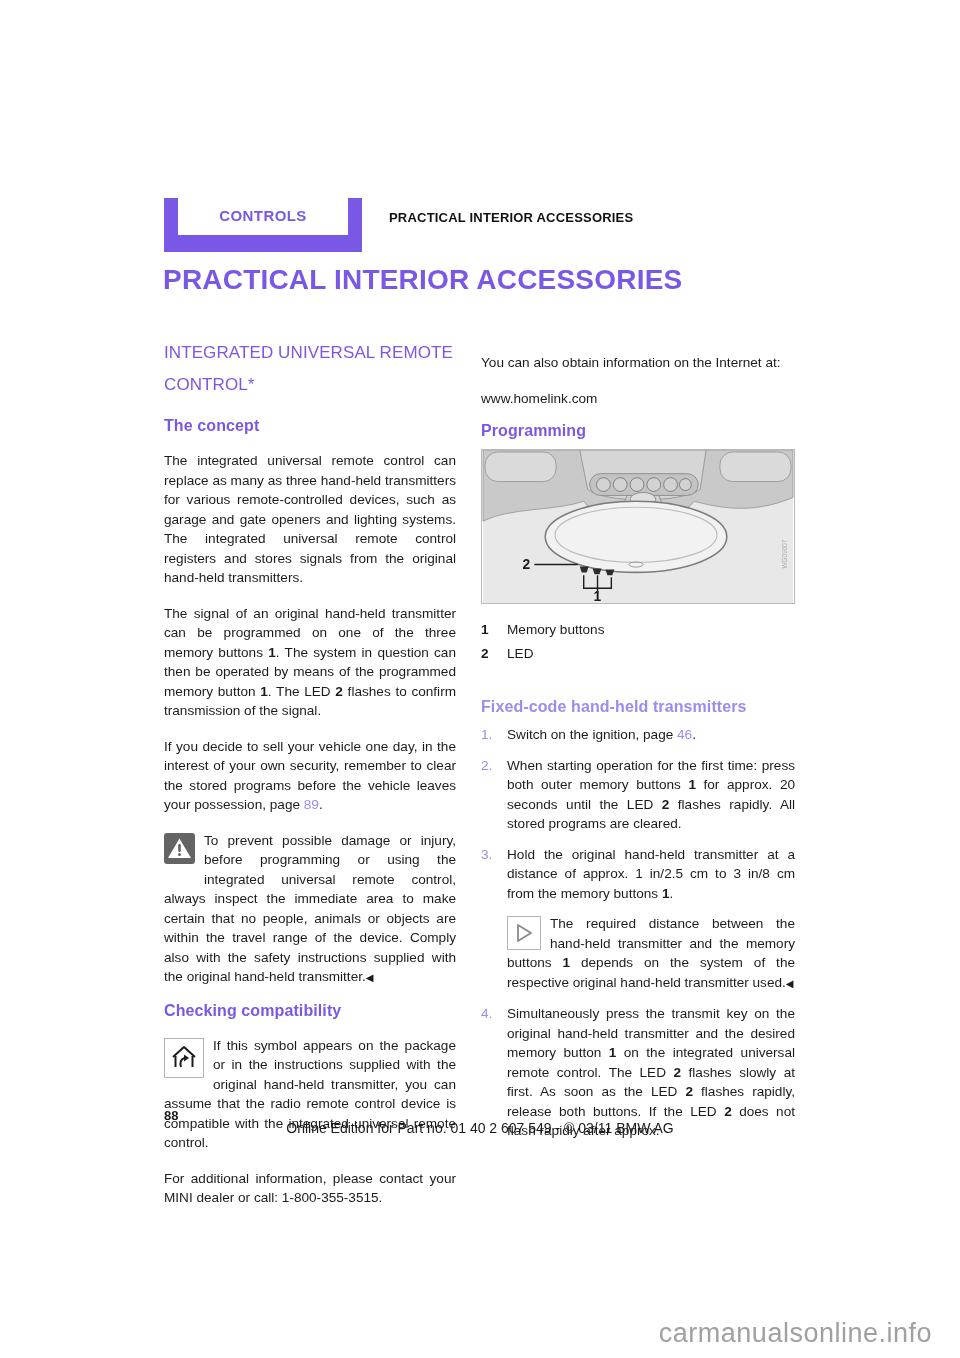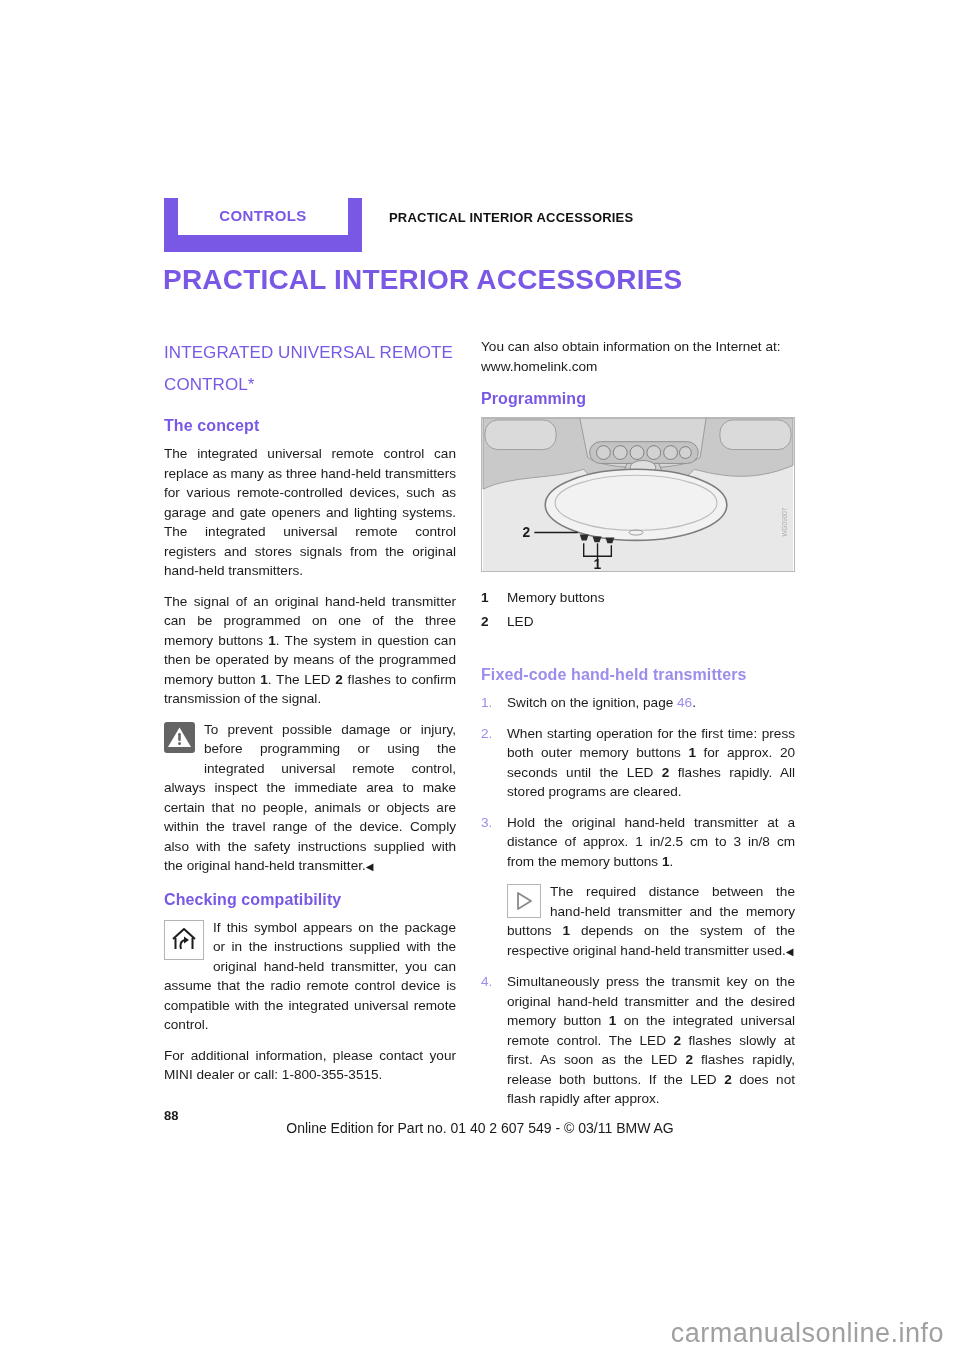--- a/index.html
+++ b/index.html
@@ -42,21 +42,21 @@
     margin:0 0 16px 0;letter-spacing:.1px;
   }
   h3.sub{
     font-size:16px;font-weight:bold;color:var(--purple);
     margin:14px 0 9px 0;letter-spacing:.1px;
   }
   h3.sub.light{color:var(--lpurple);}
   h3.sub:first-child{margin-top:0;}
   p.body{
     font-size:13.6px;line-height:19.5px;text-align:justify;
-    margin:0 0 11px 0;color:var(--ink);
+    margin:16px 0 11px 0;color:var(--ink);
   }
   .seg-b{font-weight:bold;}
   .seg-link{color:var(--lpurple);}
   .seg-end{font-size:10px;letter-spacing:-1px;}
   
   .float-ico{float:left;margin:2px 9px 2px 0;}
   .boxed-ico{
     width:40px;height:40px;border:1px solid #b3b3b3;background:#fff;
     display:flex;align-items:center;justify-content:center;
   }
@@ -80,39 +80,40 @@
   .figure-wrap svg{border:1px solid #b9b9b9;}
   
   .page-number{
     position:absolute;left:164px;top:1108px;font-size:13px;font-weight:bold;
   }
   .edition-line{
     position:absolute;left:0;top:1120px;width:960px;text-align:center;
     font-size:14px;color:#1a1a1a;
   }
   .site-watermark{
-    position:absolute;right:16px;top:1318px;
+    position:absolute;right:28px;top:1318px;
     font-size:27px;color:#a0a0a0;letter-spacing:.5px;
   }
 </style>
 </head>
 <body>
 
 <div class="tab-bracket">
   <span class="tab-label">CONTROLS</span>
 </div>
 <div class="header-section-label">PRACTICAL INTERIOR ACCESSORIES</div>
 <h1 class="main-title">PRACTICAL INTERIOR ACCESSORIES</h1>
 
 <div class="col col-left">
   <h2 class="sec">INTEGRATED UNIVERSAL REMOTE CONTROL*</h2>
 
   <h3 class="sub">The concept</h3>
   <p class="body">The integrated universal remote control can replace as many as three hand-held transmitters for various remote-controlled devices, such as garage and gate openers and lighting systems. The integrated universal remote control registers and stores signals from the original hand-held transmitters.</p>
   <p class="body"><span>The signal of an original hand-held transmitter can be programmed on one of the three memory buttons </span><span class="seg-b">1</span><span>. The system in question can then be operated by means of the programmed memory button </span><span class="seg-b">1</span><span>. The LED </span><span class="seg-b">2</span><span> flashes to confirm transmission of the signal.</span></p>
+  <p class="body"><span>If you decide to sell your vehicle one day, in the interest of your own security, remember to clear the stored programs before the vehicle leaves your possession, page </span><span class="seg-link">89</span><span>.</span></p>
 
   <p class="body">
     <span class="float-ico">
       <svg width="31" height="31" viewBox="0 0 31 31">
         <rect x="0" y="0" width="31" height="31" rx="3" fill="#646464"></rect>
         <path d="M15.5 5.5 L27 25 L4 25 Z" fill="#ffffff"></path>
         <path d="M15.5 9.5 L24 23.5 L7 23.5 Z" fill="#646464" opacity="0"></path>
         <rect x="14.2" y="11" width="2.6" height="8" rx="1.2" fill="#646464"></rect>
         <circle cx="15.5" cy="21.6" r="1.5" fill="#646464"></circle>
       </svg>

